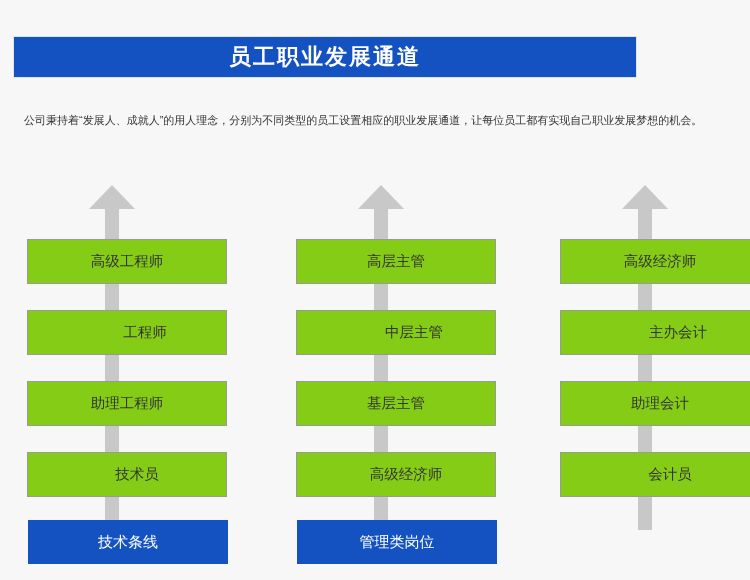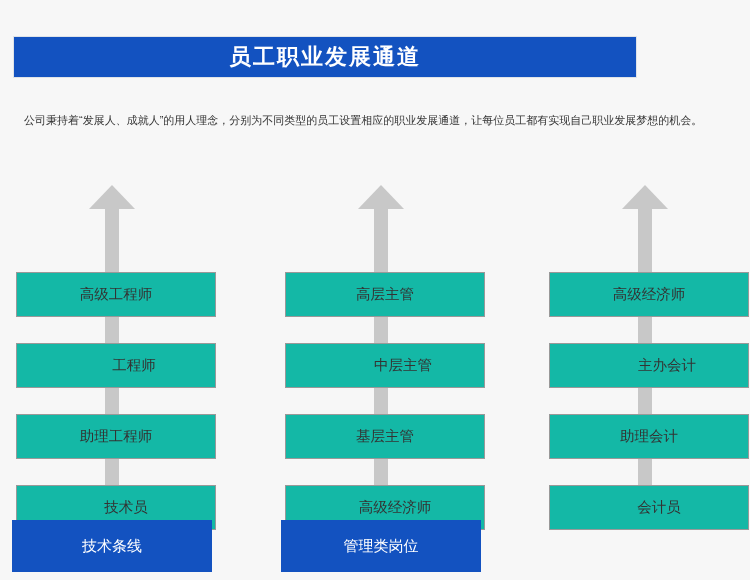--- a/index.html
+++ b/index.html
@@ -106,44 +106,43 @@
 
   .levels {
     position: absolute;
     left: 0;
     top: 0;
     width: 200px;
     z-index: 2;
   }
   .level-box {
     position: absolute;
-    left: 4px;
+    left: 15px;
     width: 200px;
     height: 45px;
     box-sizing: border-box;
-    background: #14b8a6;
+    background: #84cc16;
     border: 1px solid #999999;
     display: flex;
     align-items: center;
     justify-content: center;
     font-size: 14.5px;
     color: #333333;
-    margin-top: 33px;
   }
   .lvl-0 { top: 59px; }
   .lvl-1 { top: 130px; padding-left: 36px; }
   .lvl-2 { top: 201px; }
   .lvl-3 { top: 272px; padding-left: 20px; }
 
   .base-box {
     position: absolute;
-    left: 0;
+    left: 16px;
     top: 340px;
     width: 200px;
-    height: 52px;
+    height: 44px;
     box-sizing: border-box;
     background: #1352c0;
     display: flex;
     align-items: center;
     justify-content: center;
     color: #ffffff;
     font-size: 15px;
     z-index: 2;
   }
 </style>

